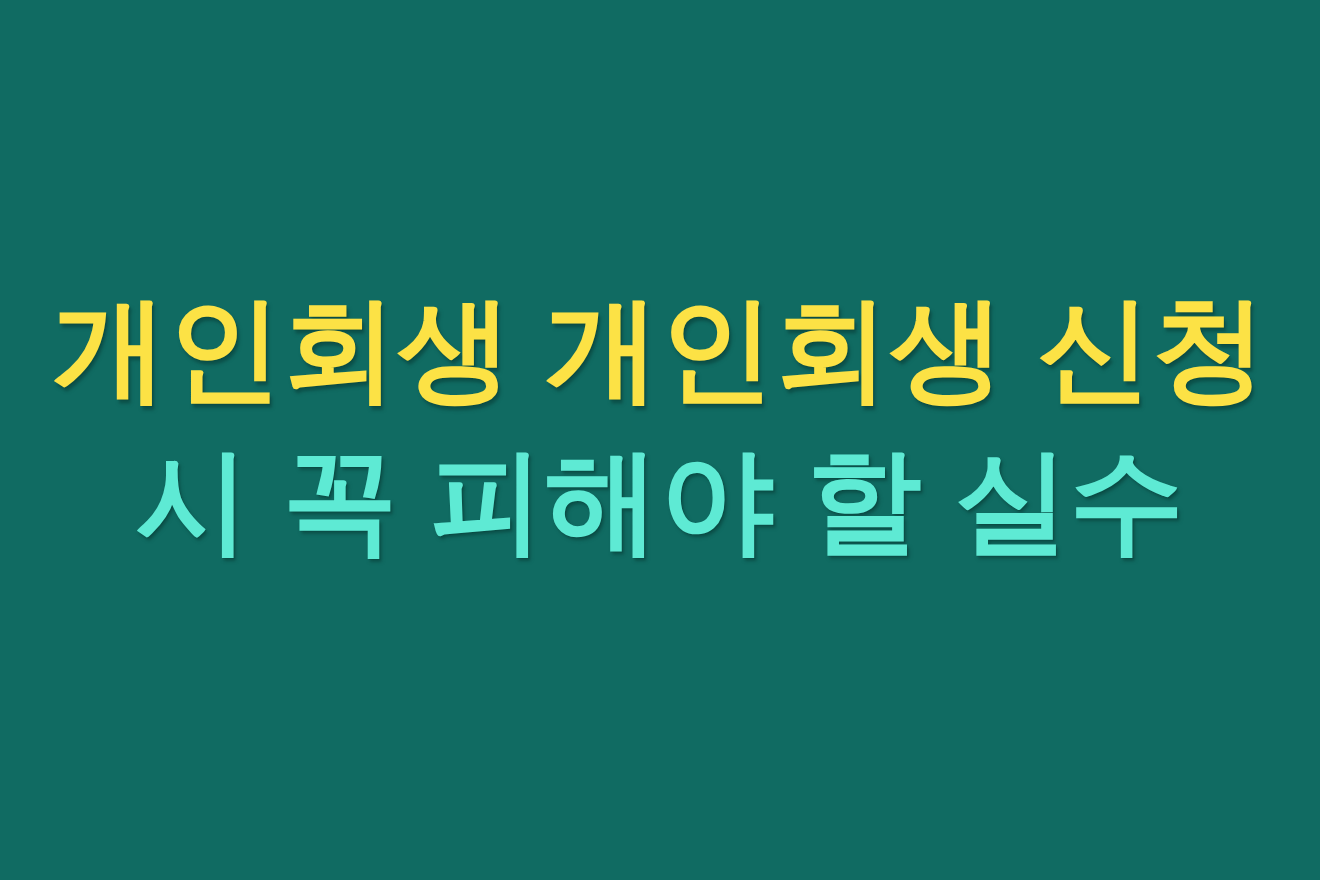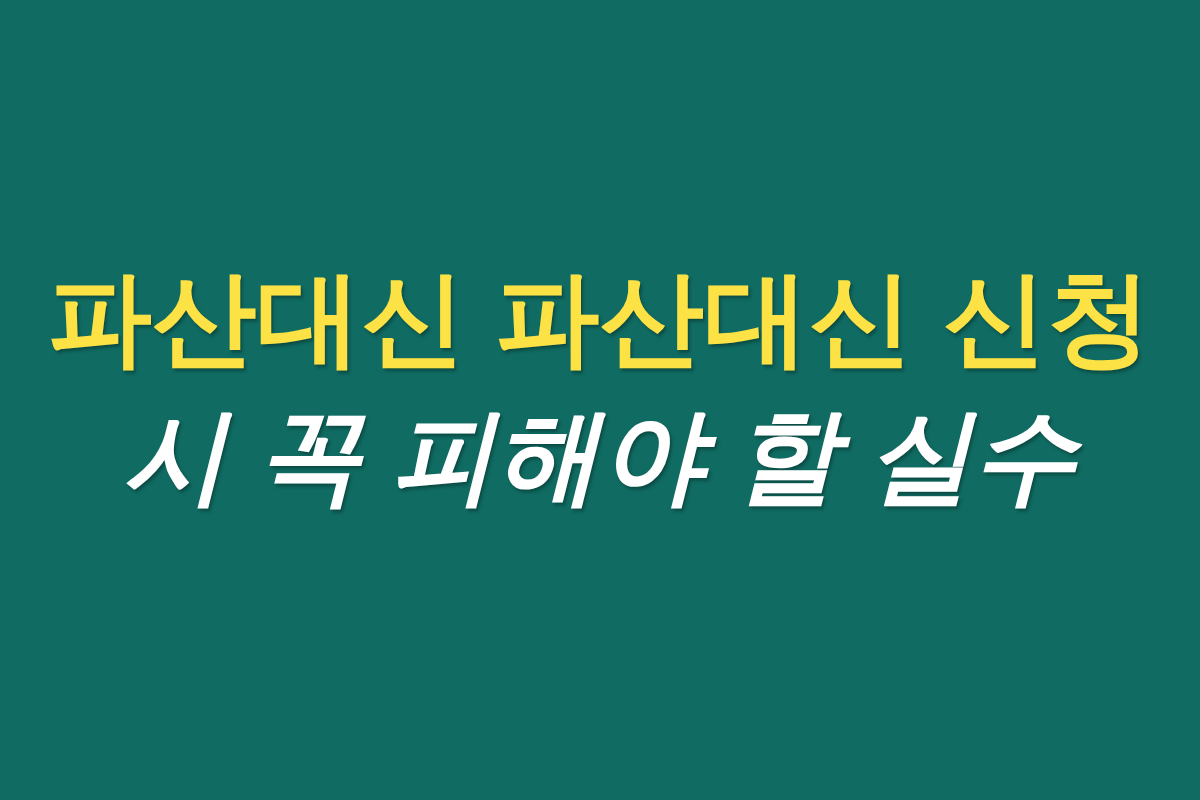--- a/index.html
+++ b/index.html
@@ -62,19 +62,19 @@
     font-size: 104px;
   }
 </style>
 </head>
 <body>
 
 <div class="banner" style="background-color: rgb(16, 107, 98);">
 
   <div class="headline">
 
-    <span class="headline-line line-1" style="color: rgb(252, 226, 69);">파산대신 파산대신 신청</span>
+    <span class="headline-line line-1" style="color: rgb(252, 226, 69);">개인회생 개인회생 신청</span>
 
-    <span class="headline-line line-2" style="color: #ffffff; font-style: italic;">시 꼭 피해야 할 실수</span>
+    <span class="headline-line line-2" style="color: #5eead4;">시 꼭 피해야 할 실수</span>
 
   </div>
 
 </div>
 
 </body></html>

